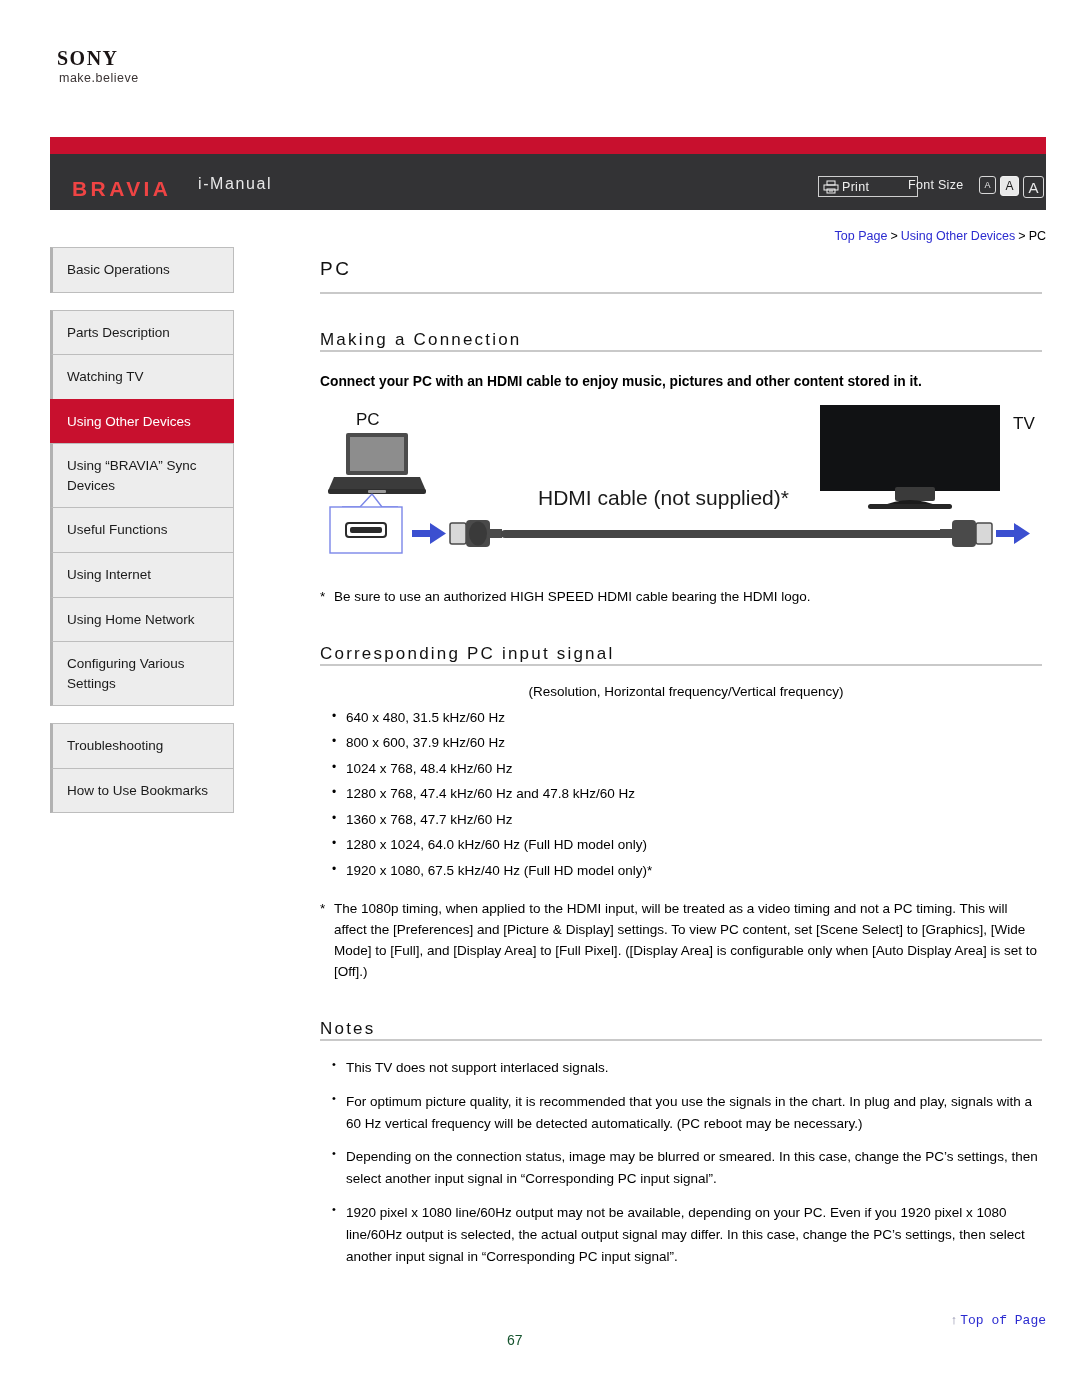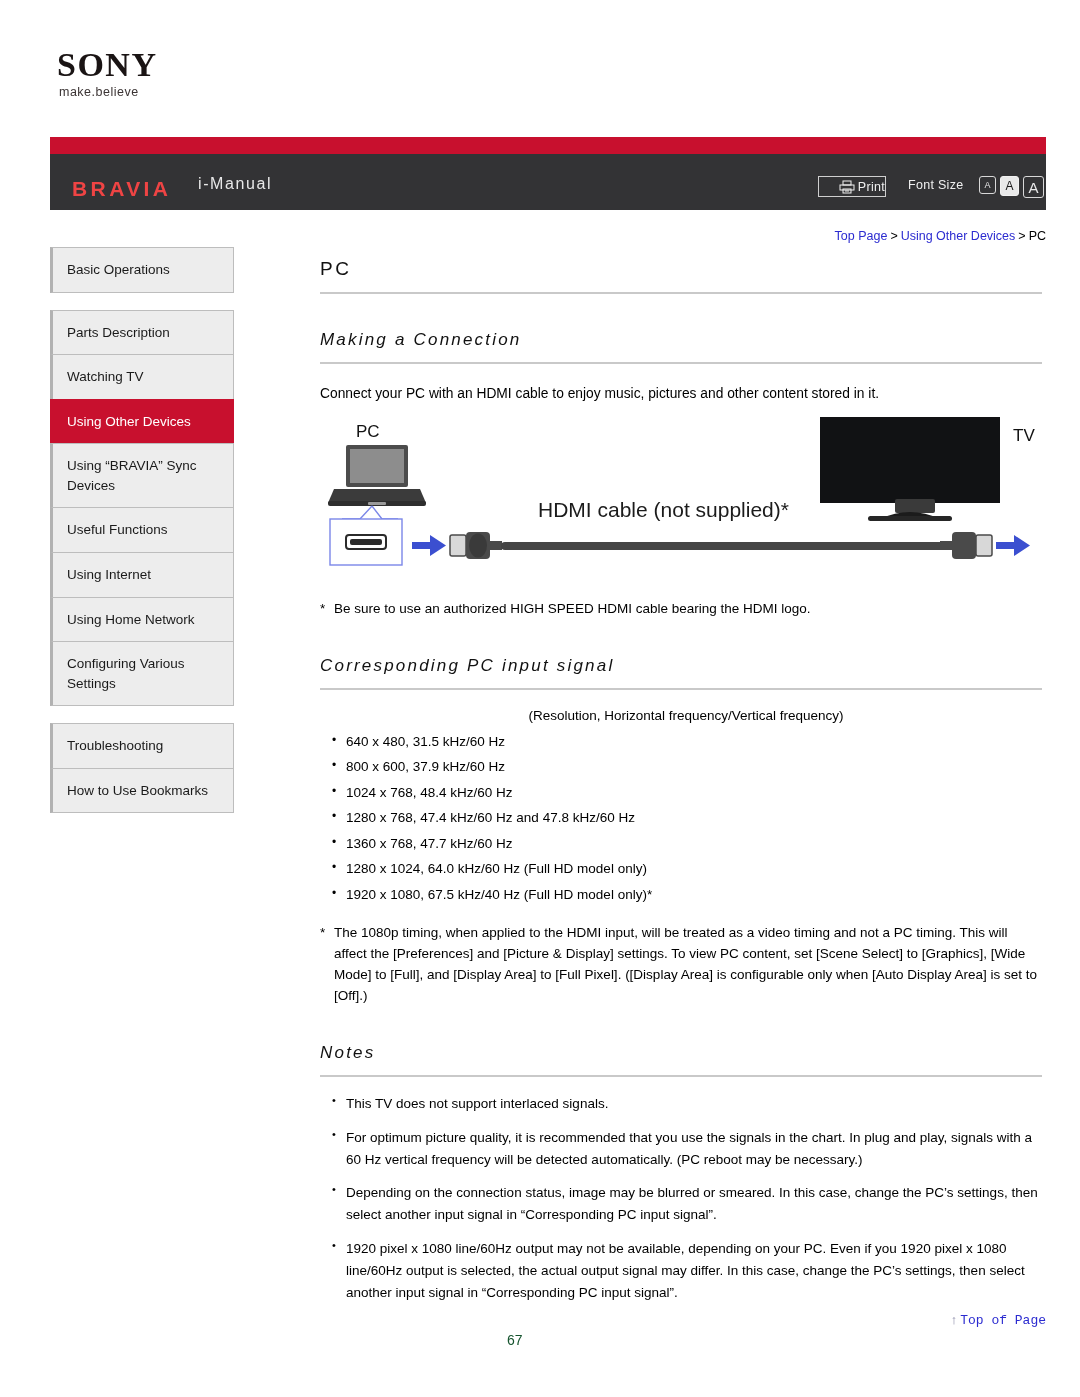--- a/index.html
+++ b/index.html
@@ -12,21 +12,21 @@
     font-family: "Liberation Sans", sans-serif;
     color: #000;
     position: relative;
     overflow: hidden;
   }
 
   
   .logo-area { position: absolute; left: 57px; top: 48px; }
   .sony-word {
     font-family: "Liberation Serif", serif;
-    font-size: 34px;
+    font-size: 20px;
     font-weight: bold;
     letter-spacing: 1.5px;
     color: #1a1414;
     line-height: 1;
   }
   .sony-tag {
     font-family: "Liberation Sans", sans-serif;
     font-size: 12.5px;
     letter-spacing: 0.5px;
     color: #3a3333;
@@ -53,27 +53,26 @@
     font-family: "Liberation Sans", sans-serif;
   }
   .imanual-word {
     position: absolute; left: 198px; top: 175px;
     font-size: 16px;
     letter-spacing: 1.6px;
     color: #e8e8e8;
   }
   .print-btn {
     position: absolute; left: 818px; top: 176px;
-    width: 68px; height: 21px;
+    width: 100px; height: 21px;
     border: 1px solid #cfcfcf;
     background: #333335;
     display: flex; align-items: center;
     padding-left: 4px;
     cursor: pointer;
-    justify-content: flex-end;
   }
   .printer-icon { width: 16px; height: 14px; flex: none; margin-right: 3px; }
   .print-label { font-size: 12.5px; color: #f0f0f0; letter-spacing: .3px; }
   .fontsize-label {
     position: absolute; left: 908px; top: 178px;
     font-size: 12.5px; color: #f0f0f0; letter-spacing: .3px;
   }
   .fsbtn {
     position: absolute; top: 176px;
     border: 1px solid #d8d8d8;
@@ -126,30 +125,30 @@
     letter-spacing: 2.5px;
     margin: 0 0 8px 0;
     padding-bottom: 12px;
     border-bottom: 2px solid #c9c9c9;
     color: #111;
   }
   h2.section-title {
     font-size: 17px; font-weight: normal;
     letter-spacing: 2.2px;
     margin: 36px 0 0 0;
-    padding-bottom: 12px;
+    padding-bottom: 0;
     border-bottom: 2px solid #c9c9c9;
     color: #111;
-    font-style: italic;
   }
   p.body-text {
     font-size: 13.8px;
     line-height: 1.5;
     margin: 20px 0 0 0;
     color: #000;
+    font-weight: bold;
   }
   .footnote {
     font-size: 13.5px;
     line-height: 1.55;
     margin: 14px 0 0 0;
     display: flex;
   }
   .footnote .mark { flex: none; width: 14px; }
   .paren-line {
     font-size: 13.5px;

